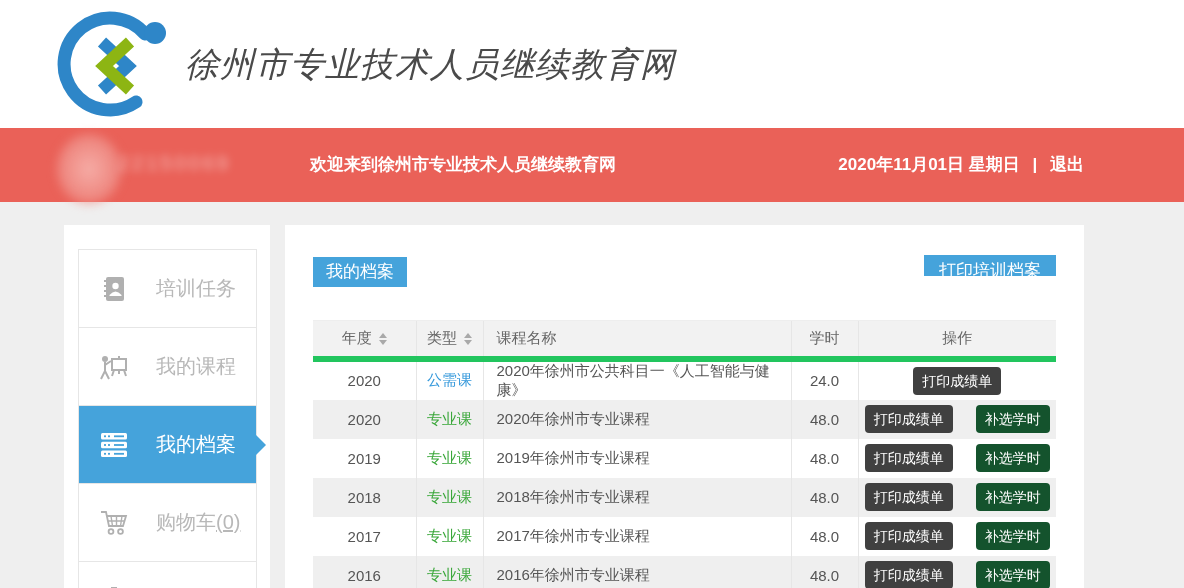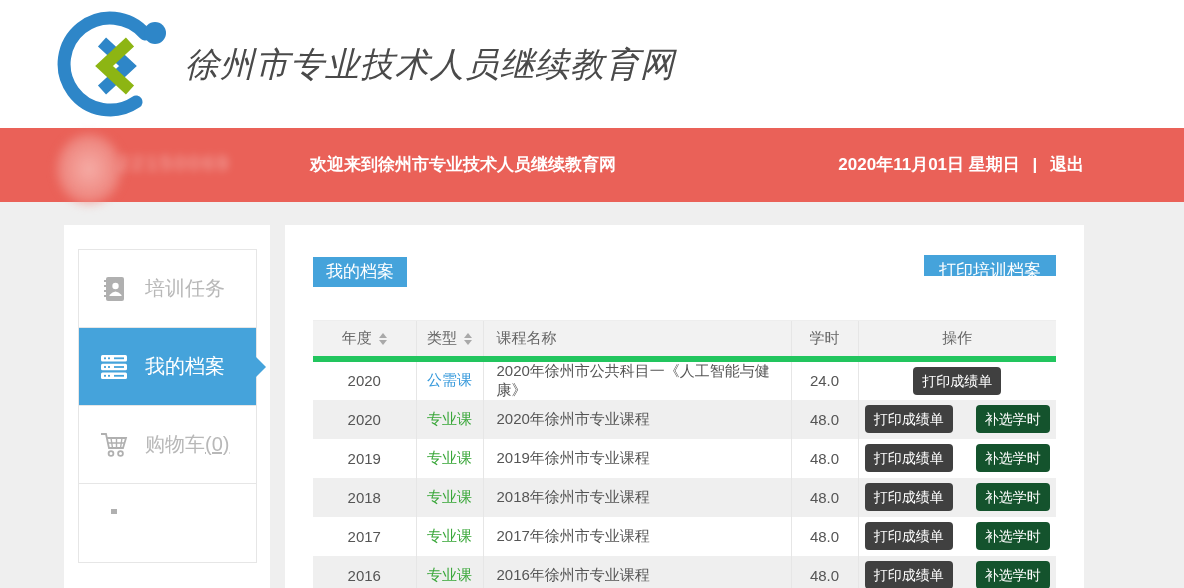--- a/index.html
+++ b/index.html
@@ -43,21 +43,21 @@
   
   .sidebar { position:absolute; left:64px; top:225px; width:206px; height:500px; background:#fff; }
   .menu { position:absolute; left:14px; top:24px; width:179px; border:1px solid #e6e6e6; }
   .menu-item {
     height:78px; display:flex; align-items:center; position:relative;
     border-bottom:1px solid #e6e6e6; color:#b8b8b8; font-size:20px; cursor:pointer;
     background:#fff;
   }
   .menu-item:last-child { border-bottom:none; height:78px; }
   .menu-item .mi-icon { margin-left:20px; width:30px; height:30px; flex:0 0 30px; display:flex; align-items:center; justify-content:center; }
-  .menu-item .mi-label { margin-left:16px; white-space:nowrap; }
+  .menu-item .mi-label { margin-left:27px; white-space:nowrap; }
   .menu-item.active { background:#45a3db; color:#fff; }
   .menu-item.active .arrow {
     position:absolute; right:-10px; top:50%; margin-top:-10px; width:0; height:0;
     border-left:10px solid #45a3db; border-top:10px solid transparent; border-bottom:10px solid transparent;
   }
   .menu-item .count { text-decoration:underline; }
   .icon-svg { display:block; }
   
   .main-panel { position:absolute; left:285px; top:225px; width:799px; height:500px; background:#fff; }
   .tab-btn {
@@ -127,20 +127,31 @@
           <rect x="4" y="10" width="3" height="2" fill="#b0b0b0"></rect>
           <rect x="4" y="15" width="3" height="2" fill="#b0b0b0"></rect>
           <rect x="4" y="20" width="3" height="2" fill="#b0b0b0"></rect>
           <circle cx="15.5" cy="11" r="3.2" fill="#ffffff"></circle>
           <path d="M 9.5 20 Q 15.5 13 21.5 20 L 21.5 21 L 9.5 21 Z" fill="#ffffff"></path>
         </svg>
       </span>
       <span class="mi-label">培训任务</span>
     </div>
 
+    <div class="menu-item">
+      <span class="mi-icon">
+        <svg class="icon-svg" width="30" height="28" viewBox="0 0 30 28">
+          <circle cx="6" cy="6" r="3" fill="#b0b0b0"></circle>
+          <path d="M 6 9 L 6 18 M 6 12 L 12 8 M 6 18 L 2 26 M 6 18 L 10 26" stroke="#b0b0b0" stroke-width="2" fill="none"></path>
+          <rect x="13" y="6" width="14" height="11" fill="none" stroke="#b0b0b0" stroke-width="2"></rect>
+          <path d="M 20 3 L 20 6 M 15 17 L 13 23 M 25 17 L 27 23 M 20 17 L 20 21" stroke="#b0b0b0" stroke-width="2"></path>
+        </svg>
+      </span>
+      <span class="mi-label">我的课程</span>
+    </div>
 
     <div class="menu-item active">
       <span class="mi-icon">
         <svg class="icon-svg" width="28" height="26" viewBox="0 0 28 26">
           <rect x="1" y="1" width="26" height="6.5" rx="1.5" fill="#ffffff"></rect>
           <rect x="1" y="9.75" width="26" height="6.5" rx="1.5" fill="#ffffff"></rect>
           <rect x="1" y="18.5" width="26" height="6.5" rx="1.5" fill="#ffffff"></rect>
           <rect x="4" y="3.4" width="2" height="1.8" fill="#45a3db"></rect>
             <rect x="8" y="3.4" width="2" height="1.8" fill="#45a3db"></rect>
             <rect x="14" y="3.4" width="10" height="1.8" fill="#45a3db"></rect>

